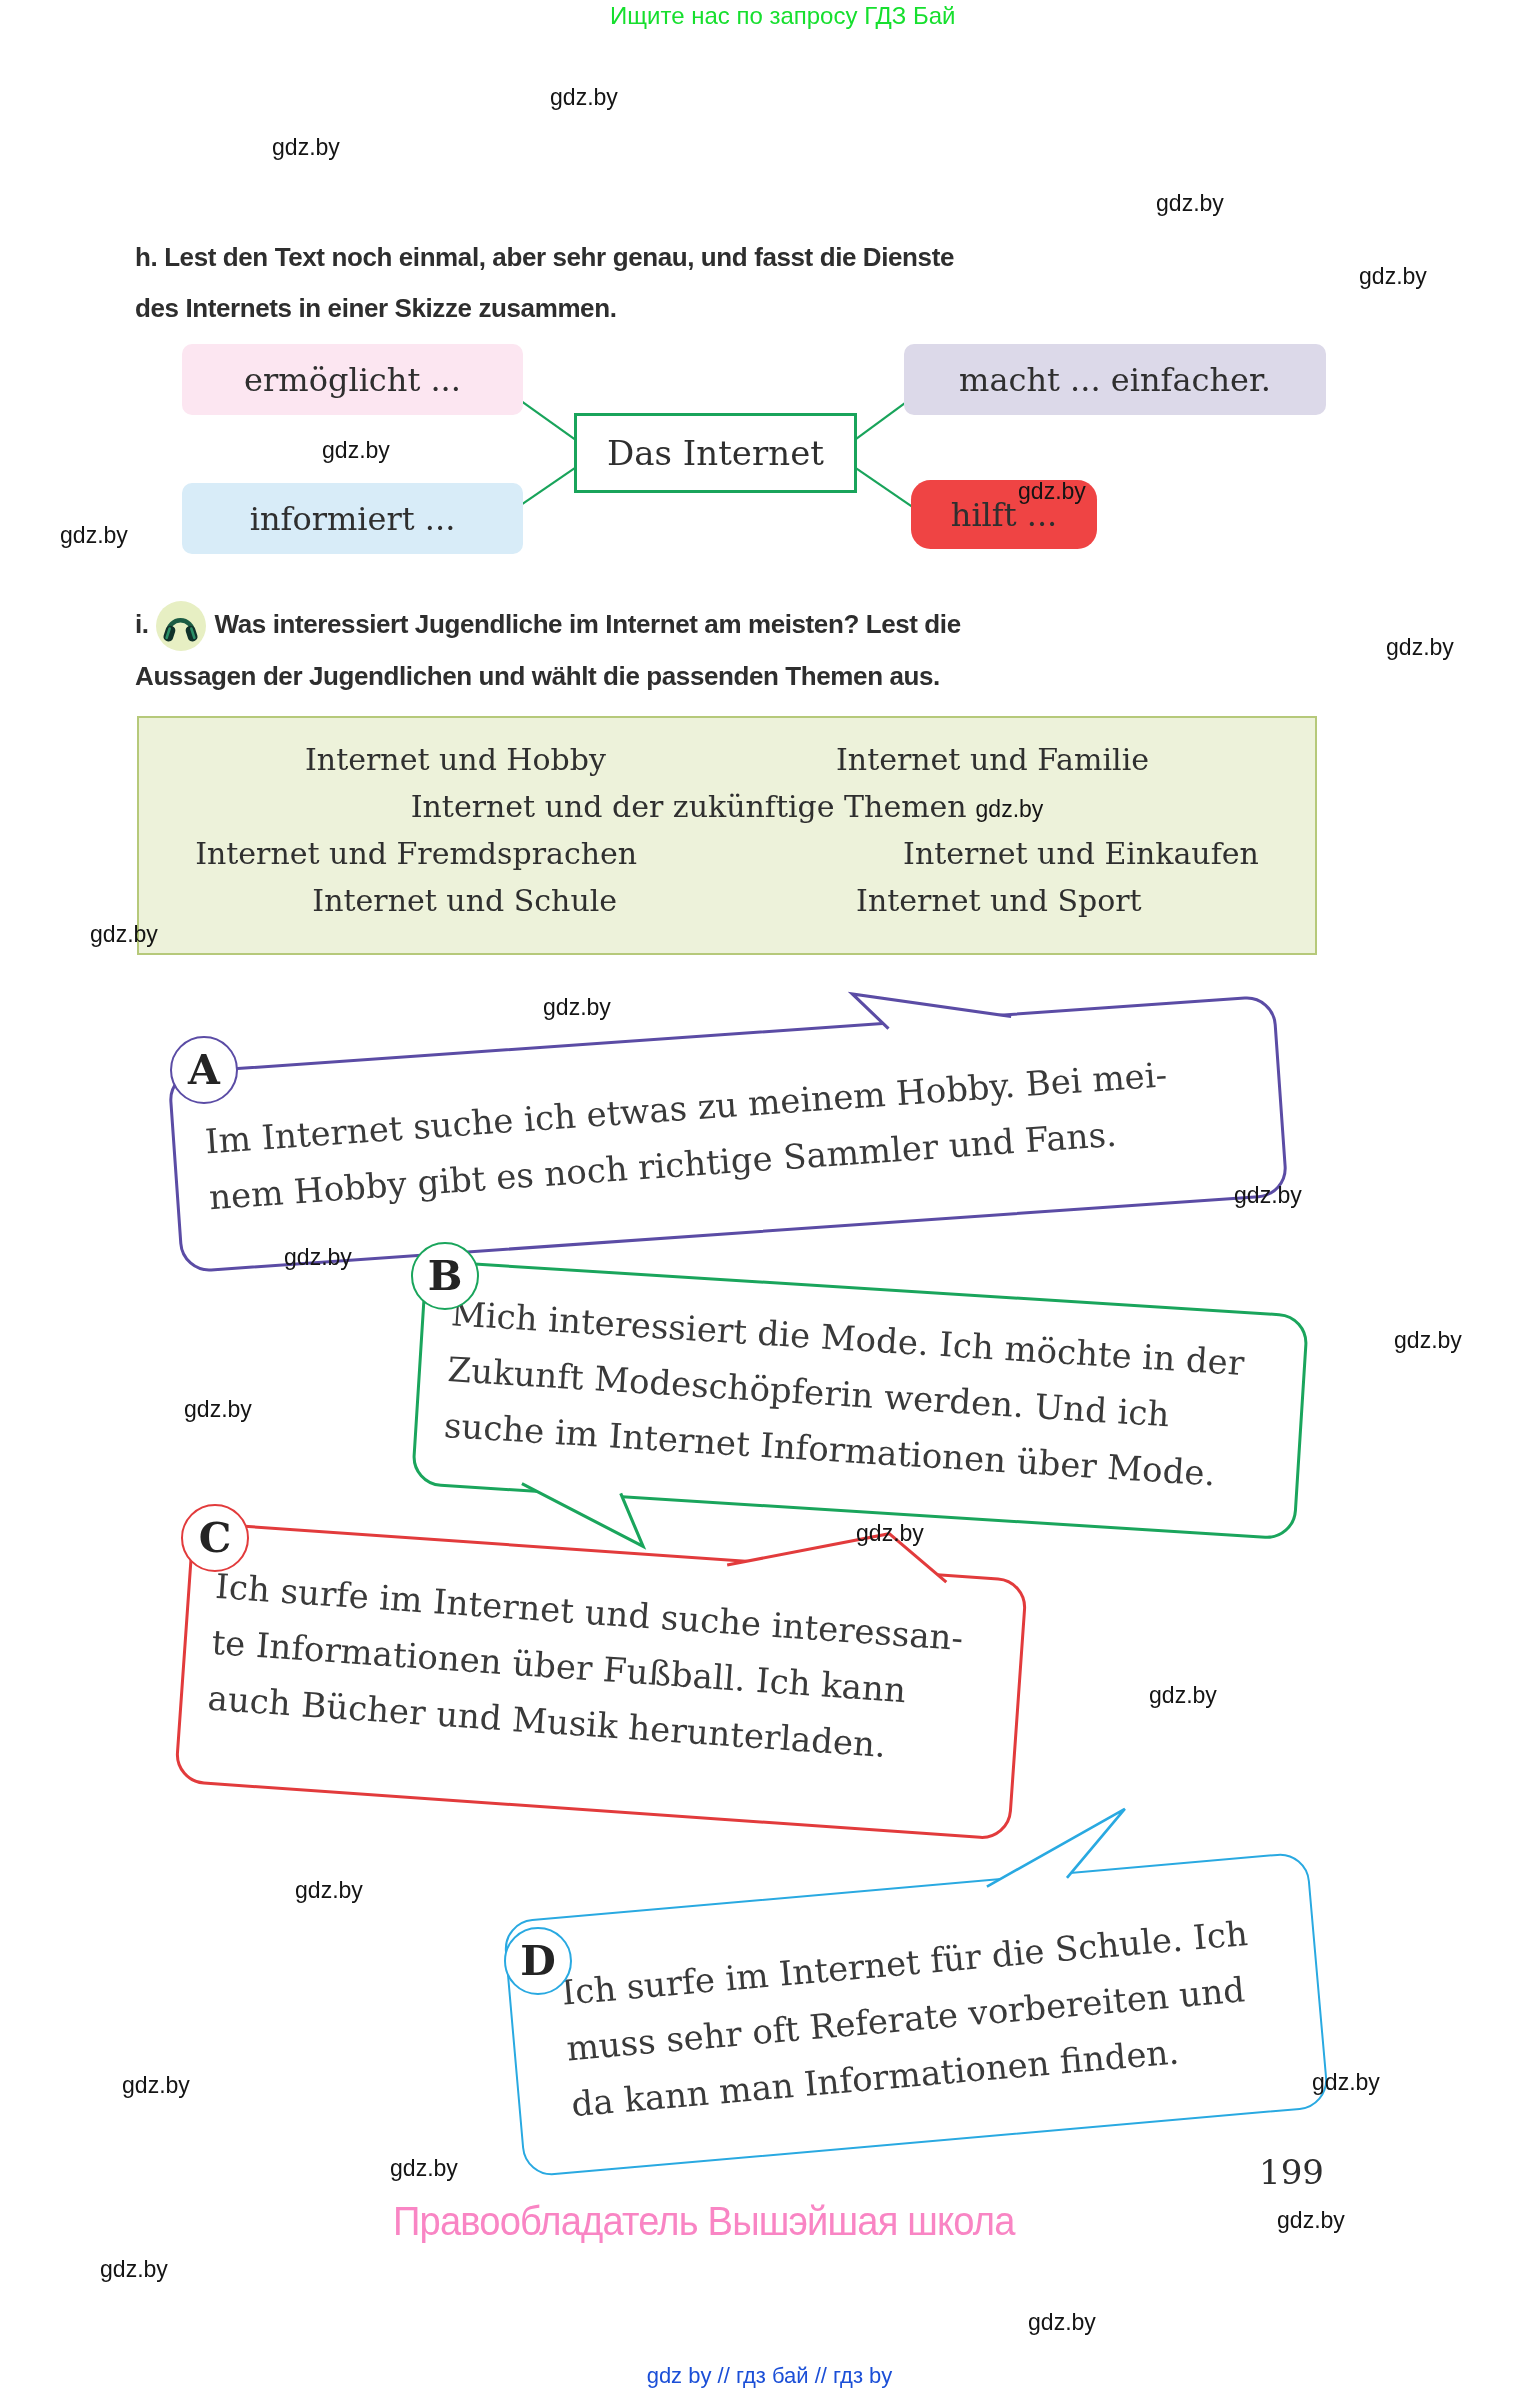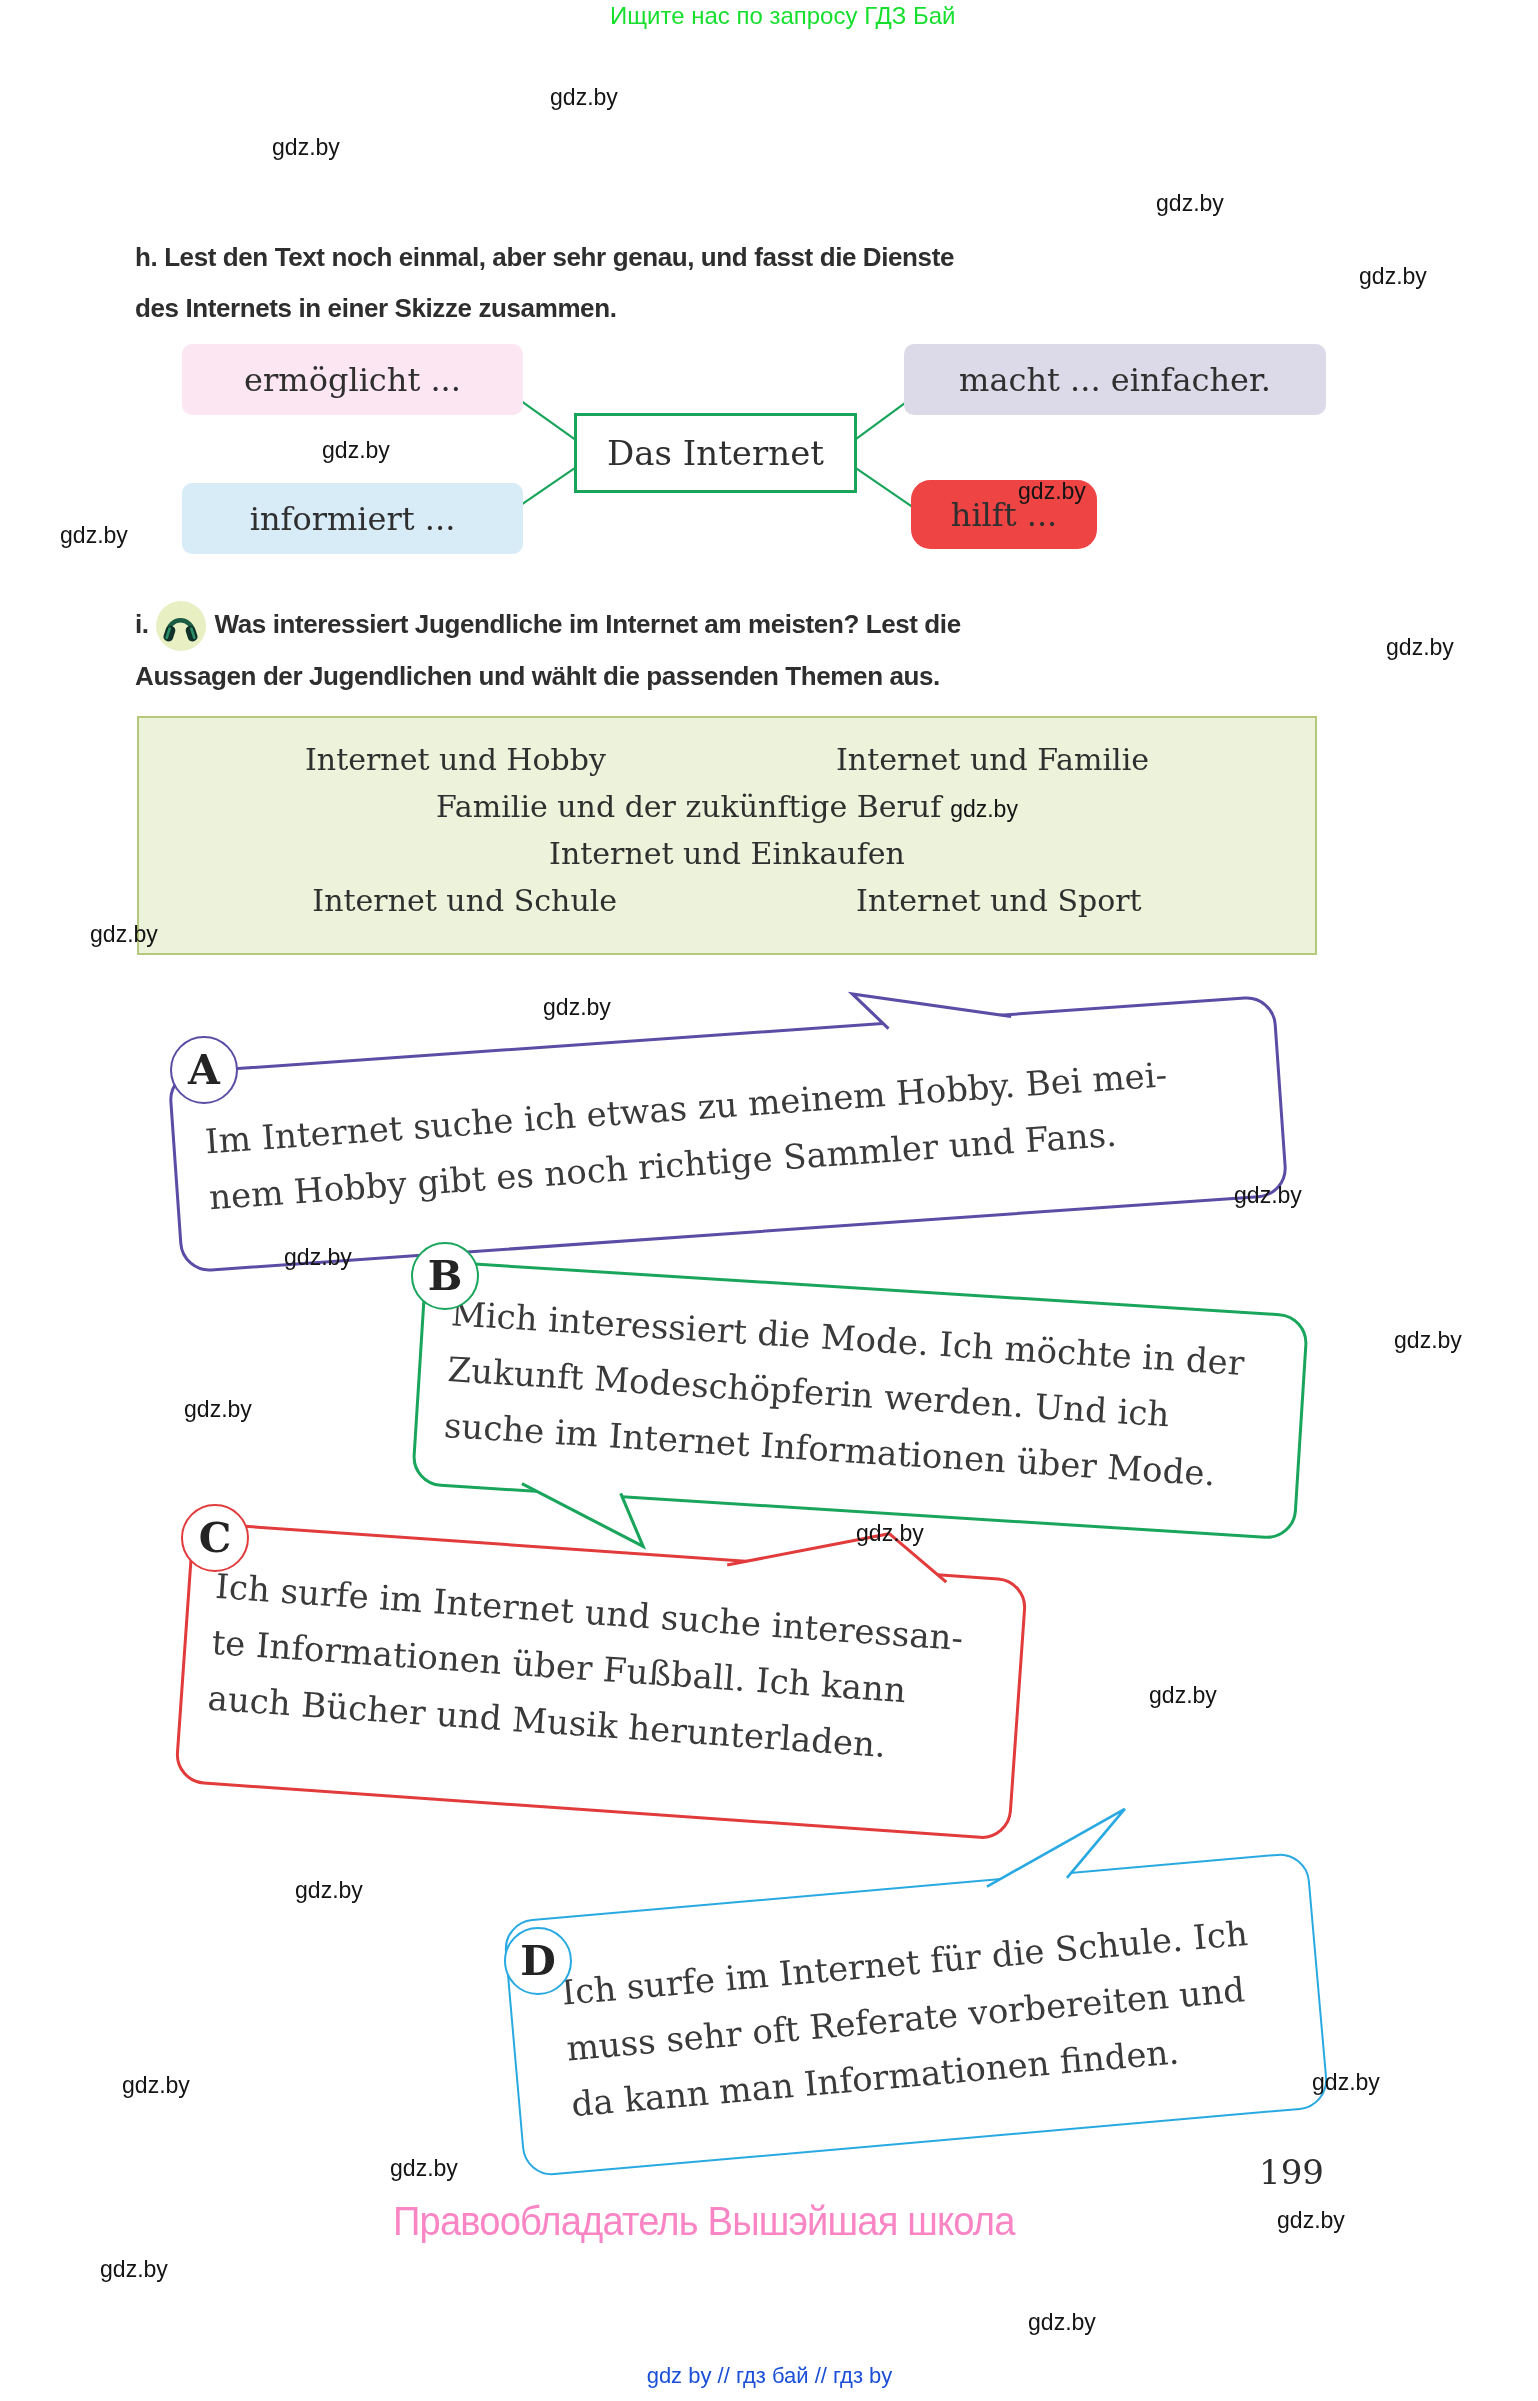--- a/index.html
+++ b/index.html
@@ -98,24 +98,25 @@
         <rect x="34.5" y="24" width="3" height="14" rx="1.5" fill="#2b8f67" transform="rotate(-18 35 31)"></rect>
       </svg></span><span style="white-space:pre-line;margin-top:24px;">Was interessiert Jugendliche im Internet am meisten? Lest die
 Aussagen der Jugendlichen und wählt die passenden Themen aus.</span></div>
 
   <div class="topicbox">
     <div class="topicrow" style="gap:230px;">
       <span>Internet und Hobby</span>
       <span>Internet und Familie</span>
     </div>
     <div class="topicrow">
-      <span>Familie und der zukünftige Beruf</span>
+      <span>Internet und der zukünftige Themen</span>
       <span class="wm-inline">gdz.by</span>
     </div>
     <div class="topicrow" style="gap:266px;">
+      <span>Internet und Fremdsprachen</span>
       <span>Internet und Einkaufen</span>
     </div>
     <div class="topicrow" style="gap:239px;">
       <span>Internet und Schule</span>
       <span>Internet und Sport</span>
     </div>
   </div>
 
   <div class="bubble" style="left:173px;top:1033px;width:1110px;height:202px;border:3.1px solid #5b4ca5;transform:rotate(-4deg);">
     <svg class="tail" style="left:62%;top:-35px;" width="164" height="41" viewBox="0 0 185 46">

